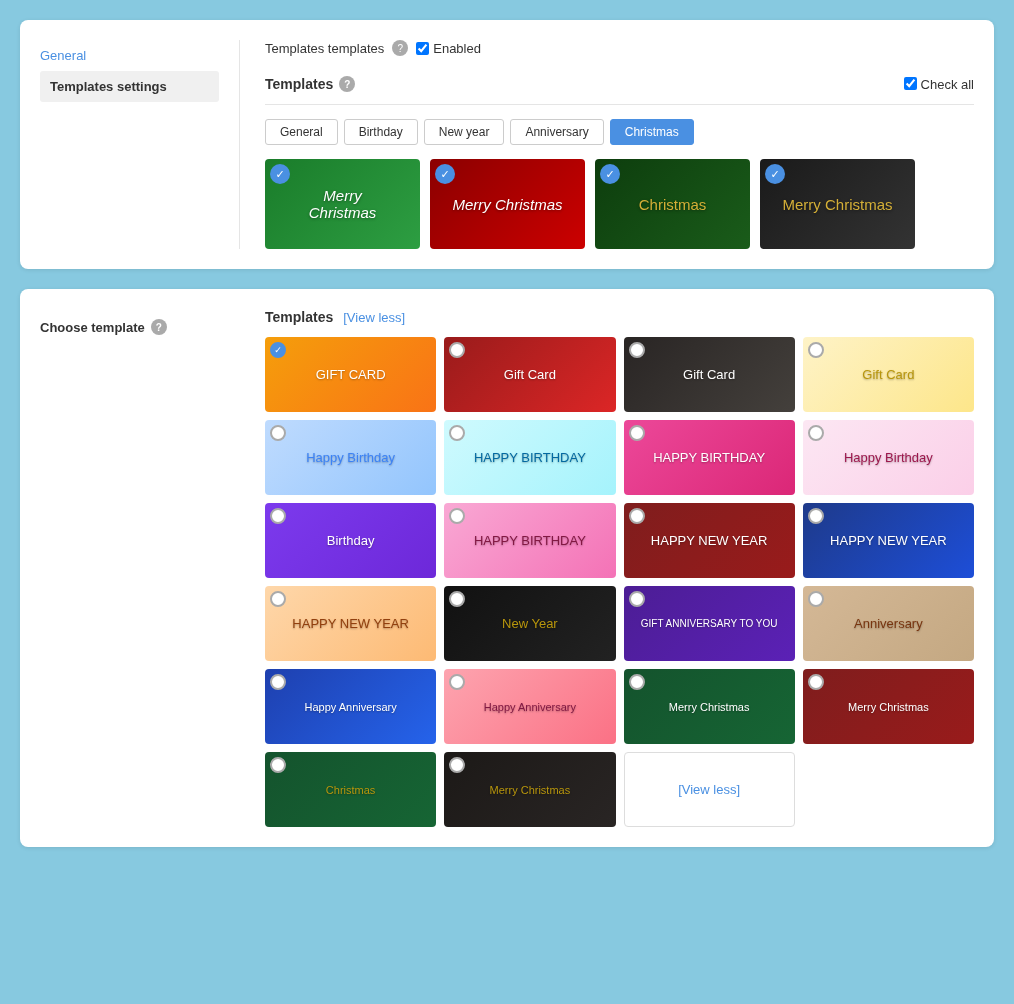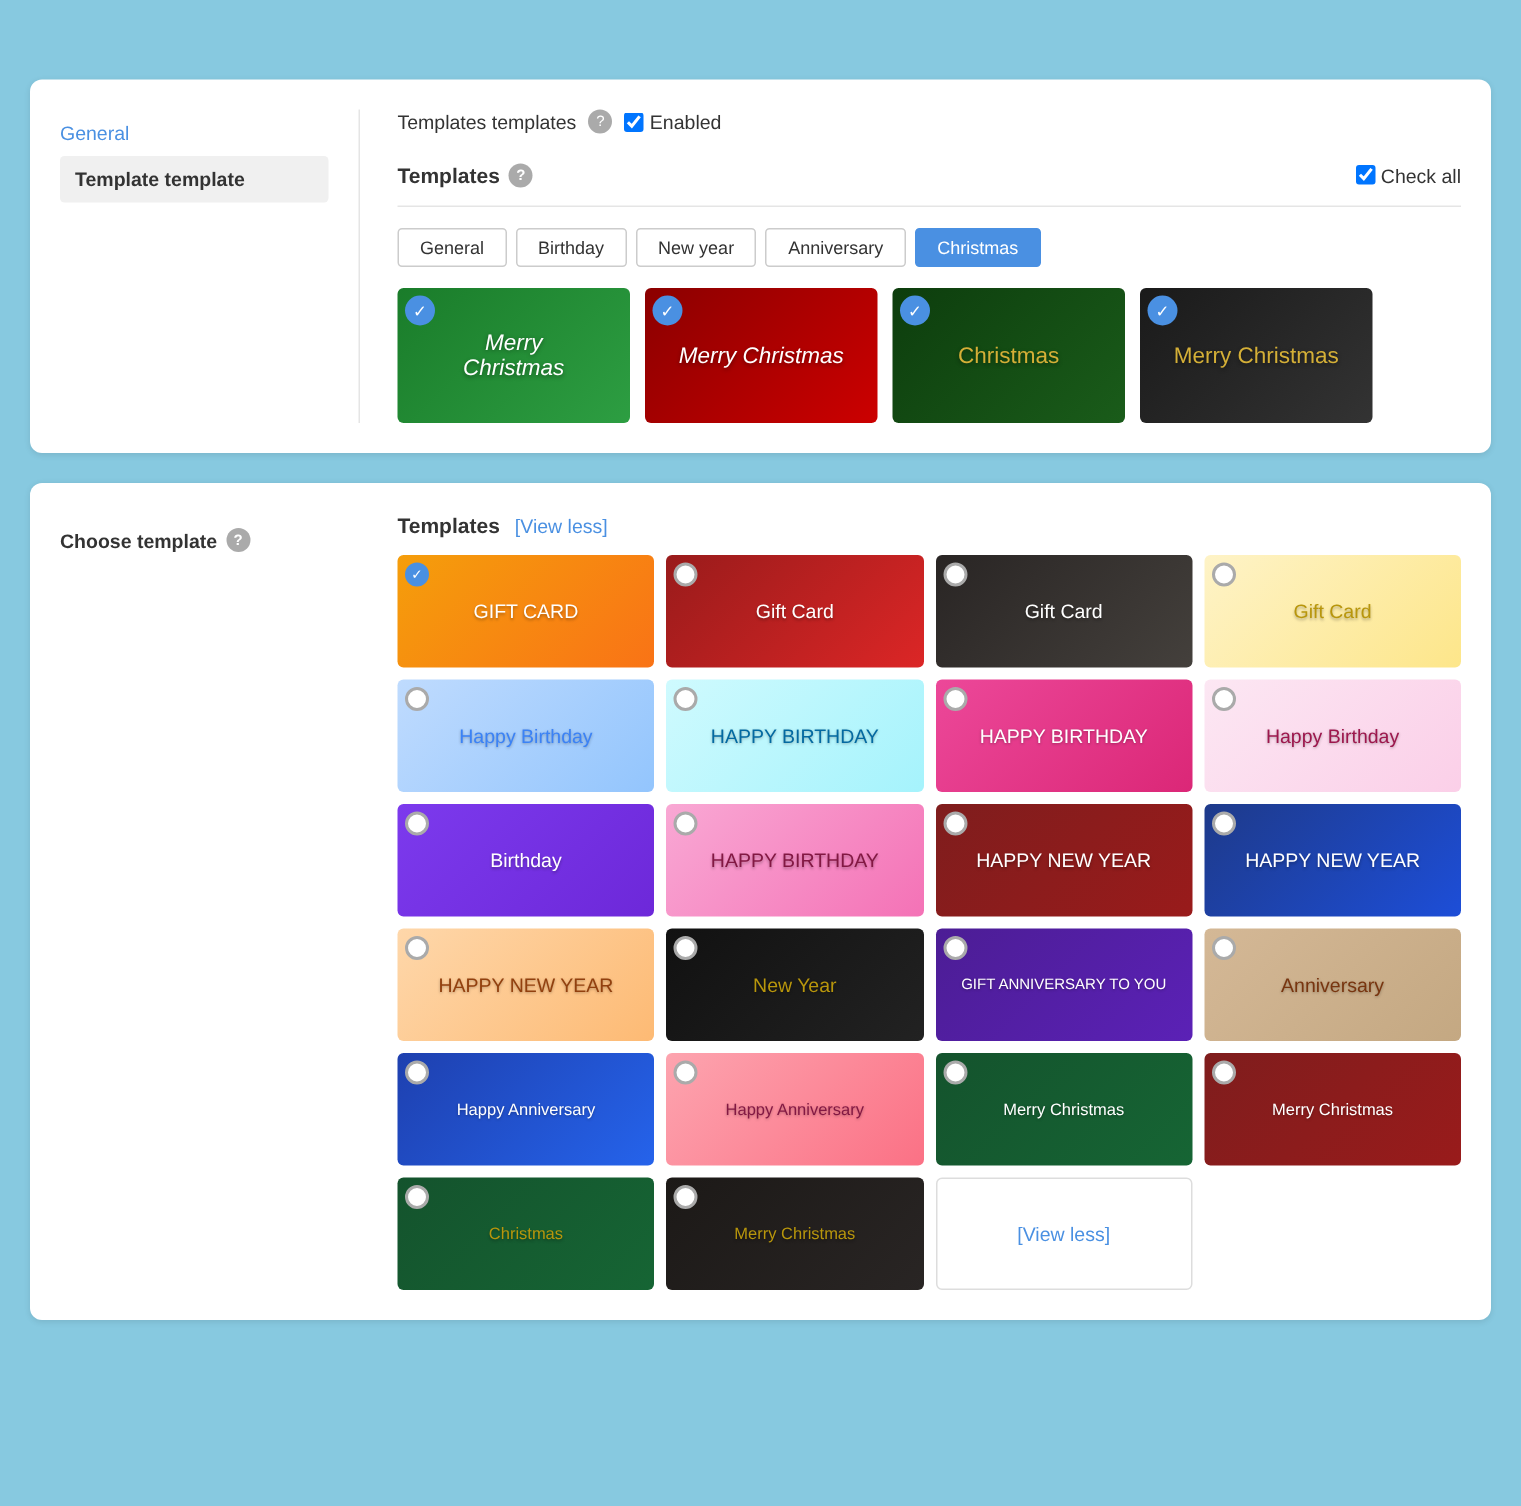--- a/index.html
+++ b/index.html
@@ -15,21 +15,20 @@
       border-radius: 8px;
       margin-bottom: 20px;
       padding: 20px;
       box-shadow: 0 1px 4px rgba(0,0,0,0.1);
     }
 
     
     .top-panel {
       display: flex;
       gap: 0;
-      margin-top: 33px;
     }
 
     .sidebar {
       width: 200px;
       flex-shrink: 0;
       padding-right: 20px;
       border-right: 1px solid #e5e5e5;
     }
 
     .sidebar-item {
@@ -323,21 +322,21 @@
     .xmas-overlay-text.italic { font-style: italic; }
     .xmas-overlay-text.gold-text { color: #d4af37; }
   </style>
 </head>
 <body>
 
 <div class="panel top-panel">
 
   <div class="sidebar">
     <a class="sidebar-item">General</a>
-    <a class="sidebar-item active">Template template</a>
+    <a class="sidebar-item active">Templates settings</a>
   </div>
 
   <div class="top-content">
 
     <div class="categorize-row">
       <span class="categorize-label">Templates templates</span>
       <span class="help-icon">?</span>
       <label class="checkbox-label">
         <input type="checkbox" checked="" style="">
         <span>Enabled</span>

